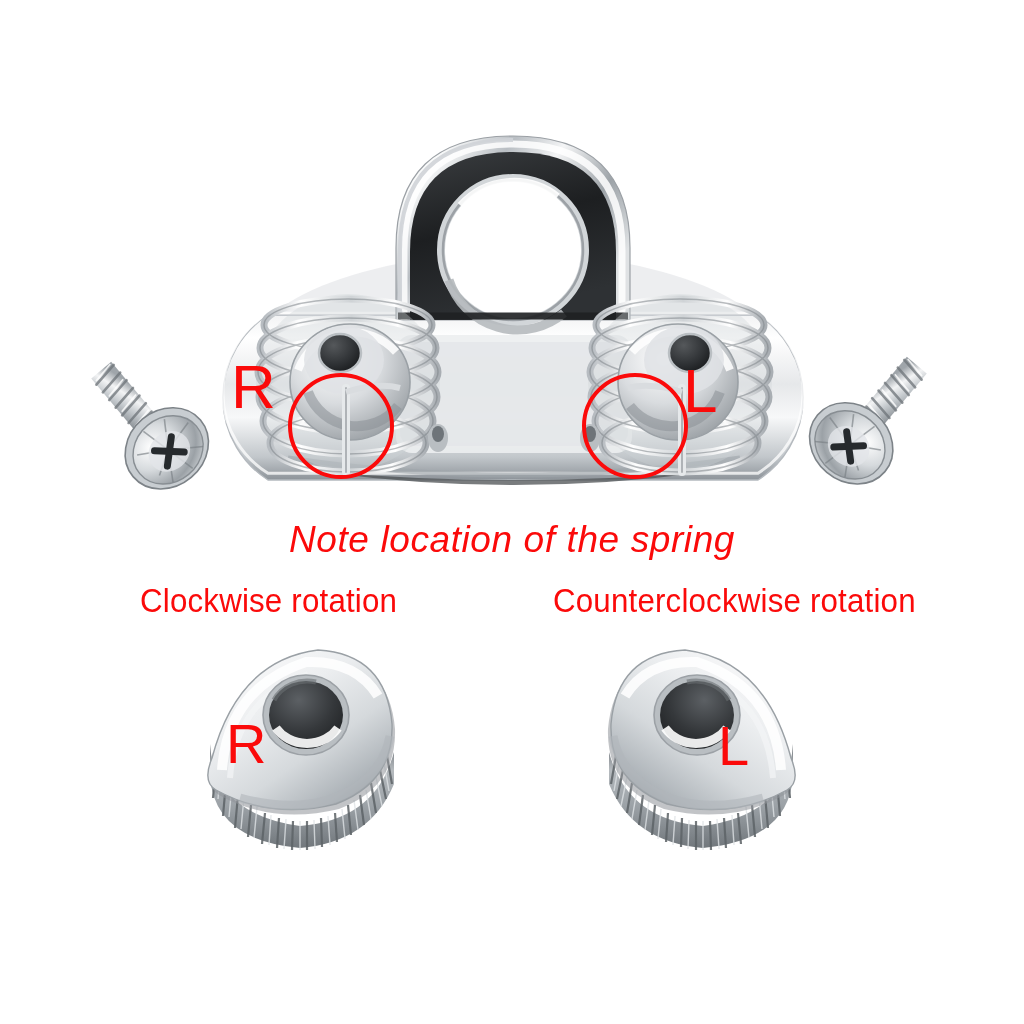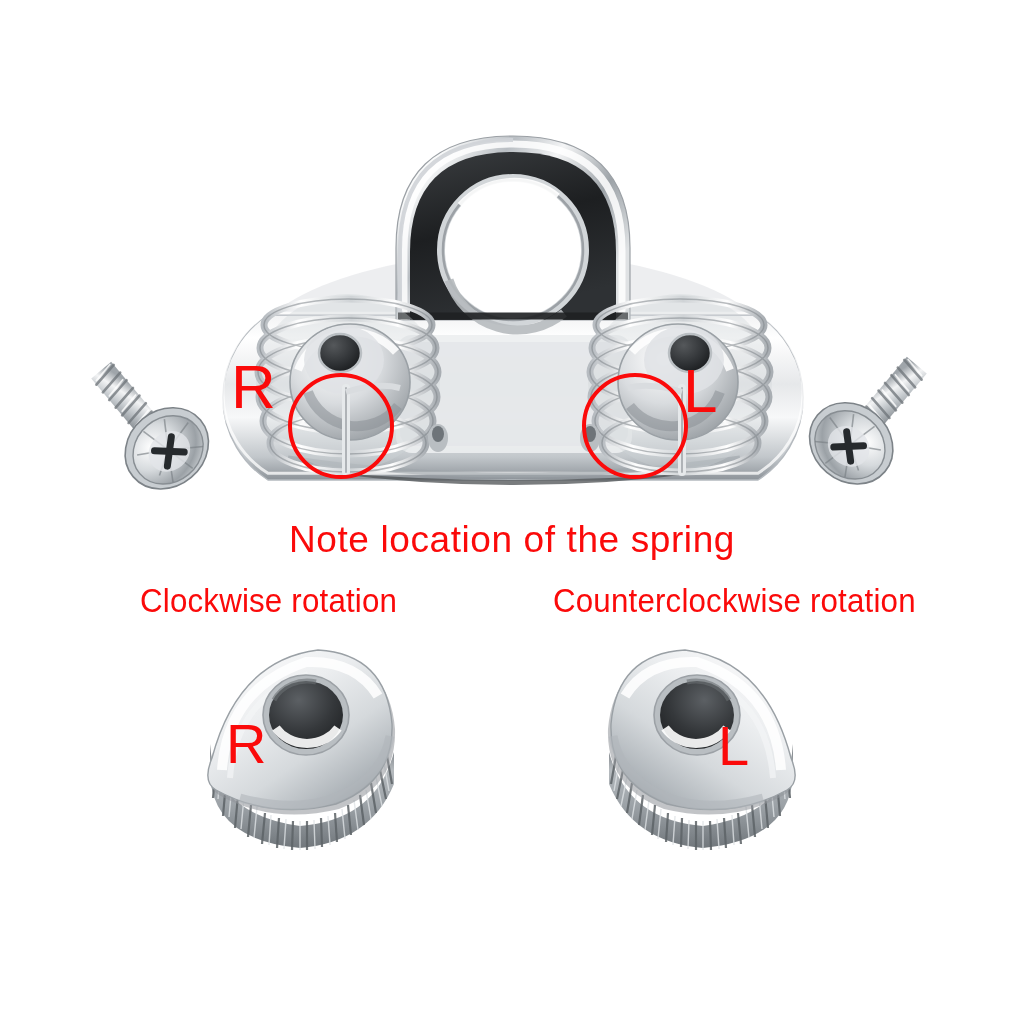--- a/index.html
+++ b/index.html
@@ -28,20 +28,21 @@
     font-weight: 400;
     line-height: 1;
     user-select: none;
   }
   #note-label {
     left: 50%;
     transform: translateX(-50%);
     top: 521px;
     font-size: 37px;
     letter-spacing: 0.6px;
+    font-style: italic;
   }
   #cw-label {
     left: 140px;
     top: 583px;
     font-size: 34px;
     transform: scaleX(0.92);
     transform-origin: left top;
     letter-spacing: 0.2px;
   }
   #ccw-label {

